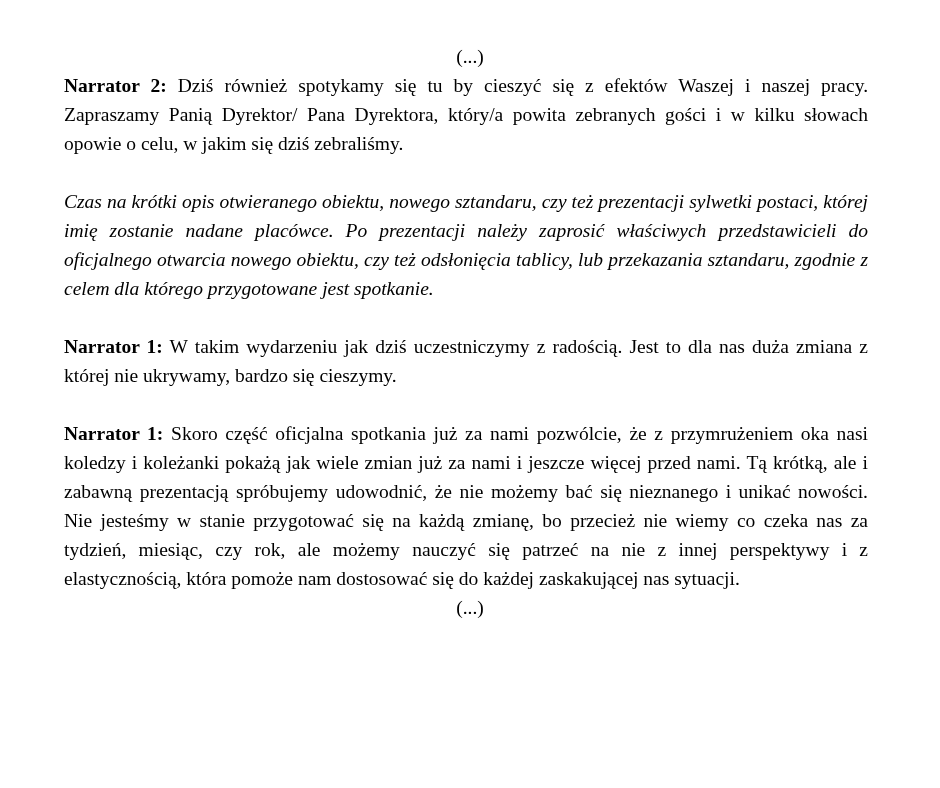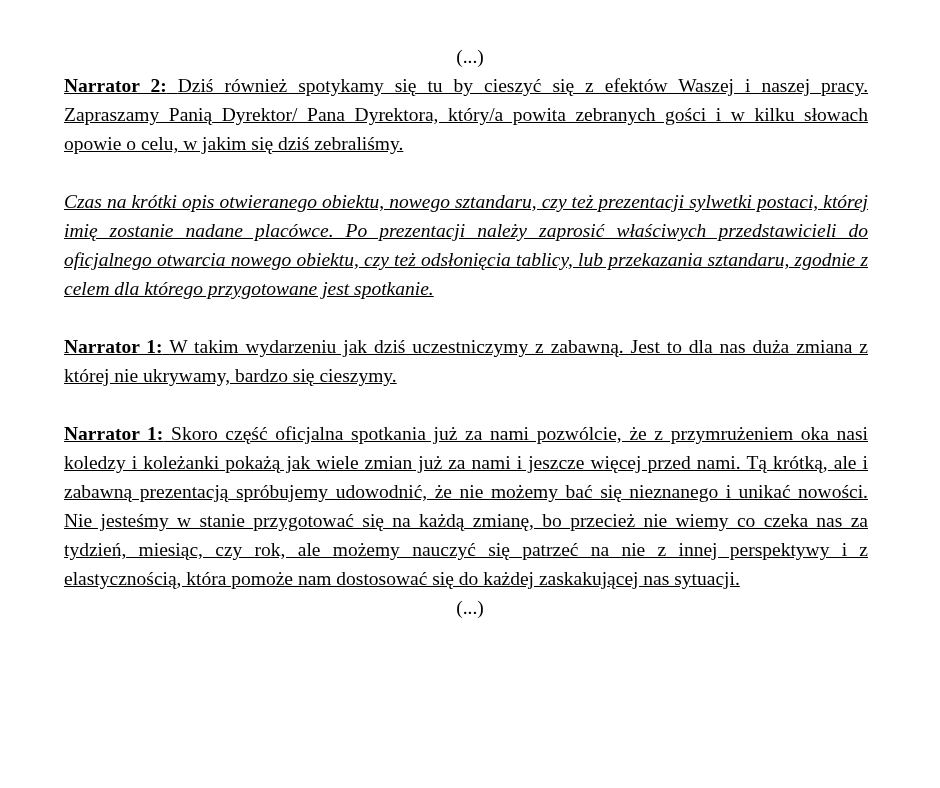--- a/index.html
+++ b/index.html
@@ -22,21 +22,20 @@
     line-height: 29px;
     color: #000000;
   }
   .center-line {
     text-align: center;
     margin: 0;
   }
   .para {
     text-align: justify;
     margin: 29px 8px 0 0;
-    text-decoration: underline;
   }
   .para.first {
     margin-top: 0;
   }
   .para .speaker {
     font-weight: bold;
   }
   .para.italic {
     font-style: italic;
   }
@@ -52,21 +51,21 @@
     <b class="speaker">Narrator 2:</b>
     <span>Dziś również spotykamy się tu by cieszyć się z efektów Waszej i naszej pracy. Zapraszamy Panią Dyrektor/ Pana Dyrektora, który/a powita zebranych gości i w kilku słowach opowie o celu, w jakim się dziś zebraliśmy.</span>
   </p>
 
   <p class="para italic">
     <span>Czas na krótki opis otwieranego obiektu, nowego sztandaru, czy też prezentacji sylwetki postaci, której imię zostanie nadane placówce. Po prezentacji należy zaprosić właściwych przedstawicieli do oficjalnego otwarcia nowego obiektu, czy też odsłonięcia tablicy, lub przekazania sztandaru, zgodnie z celem dla którego przygotowane jest spotkanie.</span>
   </p>
 
   <p class="para">
     <b class="speaker">Narrator 1:</b>
-    <span>W takim wydarzeniu jak dziś uczestniczymy z zabawną. Jest to dla nas duża zmiana z której nie ukrywamy, bardzo się cieszymy.</span>
+    <span>W takim wydarzeniu jak dziś uczestniczymy z radością. Jest to dla nas duża zmiana z której nie ukrywamy, bardzo się cieszymy.</span>
   </p>
 
 
   <p class="para">
     <b class="speaker">Narrator 1:</b>
     <span>Skoro część oficjalna spotkania już za nami pozwólcie, że z przymrużeniem oka nasi koledzy i koleżanki pokażą jak wiele zmian już za nami i jeszcze więcej przed nami. Tą krótką, ale i zabawną prezentacją spróbujemy udowodnić, że nie możemy bać się nieznanego i unikać nowości. Nie jesteśmy w stanie przygotować się na każdą zmianę, bo przecież nie wiemy co czeka nas za tydzień, miesiąc, czy rok, ale możemy nauczyć się patrzeć na nie z innej perspektywy i z elastycznością, która pomoże nam dostosować się do każdej zaskakującej nas sytuacji.</span>
   </p>
 
   <div class="center-line">(...)</div>
 

